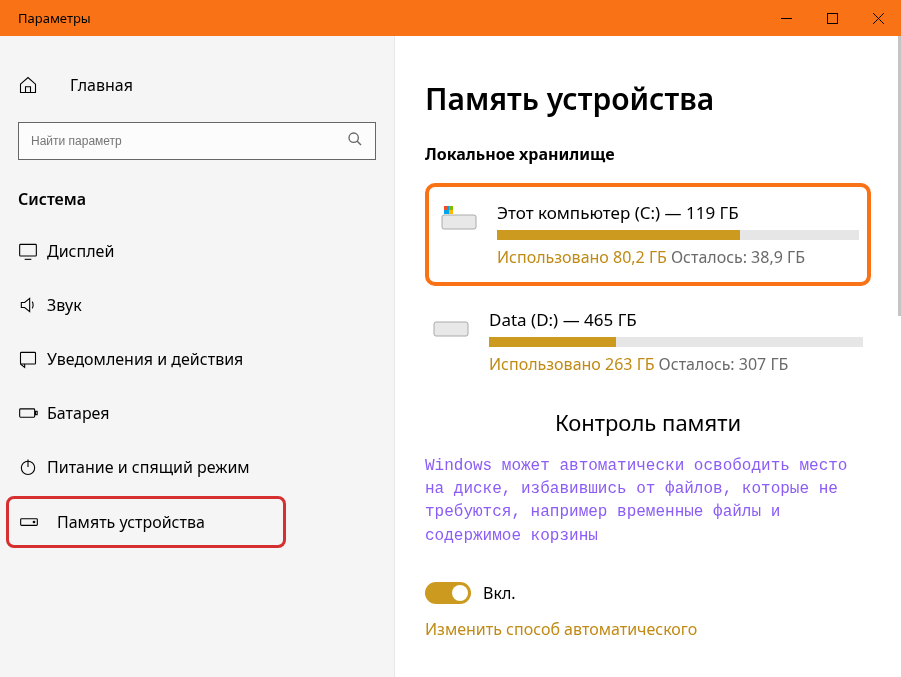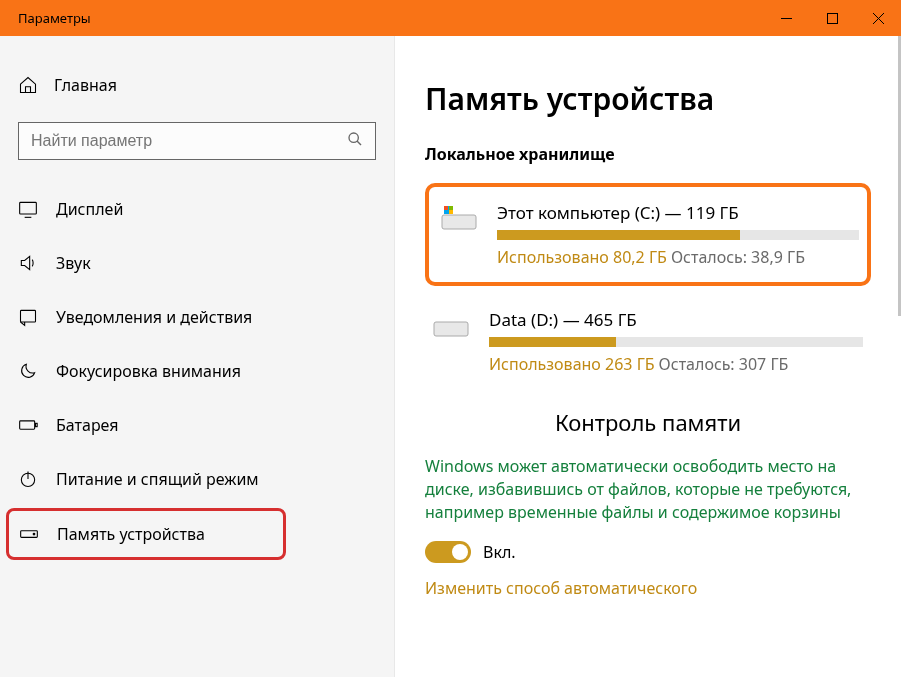--- a/index.html
+++ b/index.html
@@ -33,45 +33,45 @@
   }
   .sidebar {
     width: 395px;
     background: #f5f5f5;
     padding-top: 28px;
     border-right: 1px solid #e8e8e8;
   }
   .home-row {
     display: flex; align-items: center;
     padding: 10px 18px;
-    gap: 16px;
+    gap: 32px;
     font-size: 16px;
   }
   .search-box {
     margin: 16px 18px 22px 18px;
     height: 38px;
     border: 1px solid #666;
     display: flex; align-items: center;
     padding: 0 12px;
     background: #fcfcfc;
   }
   .search-box input {
     flex: 1; border: none; outline: none;
     background: transparent;
-    font-size: 16px; color: #737373;
+    font-size: 12px; color: #737373;
   }
   .search-icon { color: #666; font-size: 15px; }
   .category-title {
     font-size: 16px; font-weight: 600;
     padding: 6px 18px 14px 18px;
   }
   .nav-item {
     display: flex; align-items: center;
     padding: 16px 18px 16px 18px;
-    gap: 18px;
+    gap: 9px;
     font-size: 16px;
     color: #000;
     position: relative;
   }
   .nav-icon { width: 20px; height: 20px; display: flex; align-items:center; justify-content:center; }
   .nav-icon svg { width: 20px; height: 20px; stroke: #000; fill: none; stroke-width: 1.3; }
   .highlight-box {
     border: 3px solid #d62f2f;
     border-radius: 8px;
     margin: 2px 108px 2px 6px;
@@ -100,21 +100,21 @@
   .bar {
     height: 10px; background: #e6e6e6; width: 100%; position: relative;
     margin-bottom: 6px;
   }
   .bar-fill { position:absolute; left:0; top:0; bottom:0; background:#cc9a1f; }
   .drive-stats { display:flex; gap: 4px; font-size: 16px; }
   .stat-used { color: #c08a14; }
   .stat-free { color: #6a6a6a; }
   .drive-plain { padding: 4px 8px 4px 4px; margin-bottom: 28px;}
   .section-title2 { font-size: 22px; font-weight: 400; margin: 28px 0 18px 0; text-align: center;}
-  .para { font-size: 16px; color:#15803d; line-height: 1.45; margin-bottom: 16px;}
+  .para { font-size: 16px; color:#8b5cf6; line-height: 1.45; margin-bottom: 34px; font-family: Liberation Mono, monospace;}
   .toggle-row { display:flex; align-items:center; gap:12px; margin-bottom: 14px;}
   .toggle {
     width: 46px; height: 22px; background:#cc9a1f; border-radius: 22px;
     position: relative;
   }
   .toggle::after {
     content:""; position:absolute; right:3px; top:3px;
     width:16px; height:16px; border-radius:50%; background:#fff;
   }
   .toggle-label { font-size: 16px; }
@@ -167,20 +167,21 @@
     <div class="search-box">
       <input placeholder="Найти параметр" style="">
       <span class="search-icon">
         <svg width="16" height="16" viewBox="0 0 24 24" fill="none" stroke="#666" stroke-width="2">
             <circle cx="10" cy="10" r="7"></circle>
             <line x1="21" y1="21" x2="15" y2="15"></line>
           </svg>
       </span>
     </div>
 
+    <div class="category-title">Система</div>
 
     <div class="nav-item">
       <span class="nav-icon">
           <svg viewBox="0 0 24 24">
             <rect x="2" y="4" width="20" height="14" rx="1"></rect>
             <line x1="8" y1="22" x2="16" y2="22"></line>
           </svg>
         </span>
       <span>Дисплей</span>
     </div>
@@ -198,28 +199,20 @@
     <div class="nav-item">
       <span class="nav-icon">
           <svg viewBox="0 0 24 24">
             <rect x="3" y="4" width="18" height="14" rx="1"></rect>
             <path d="M3 18 L8 22 L8 18"></path>
           </svg>
         </span>
       <span>Уведомления и действия</span>
     </div>
 
-    <div class="nav-item">
-      <span class="nav-icon">
-          <svg viewBox="0 0 24 24">
-            <path d="M20 14A8 8 0 0 1 10 4 8 8 0 1 0 20 14z"></path>
-          </svg>
-        </span>
-      <span>Фокусировка внимания</span>
-    </div>
 
     <div class="nav-item">
       <span class="nav-icon">
           <svg viewBox="0 0 24 24">
             <rect x="2" y="7" width="18" height="10" rx="1"></rect>
             <rect x="21" y="10" width="2" height="4"></rect>
           </svg>
         </span>
       <span>Батарея</span>
     </div>

